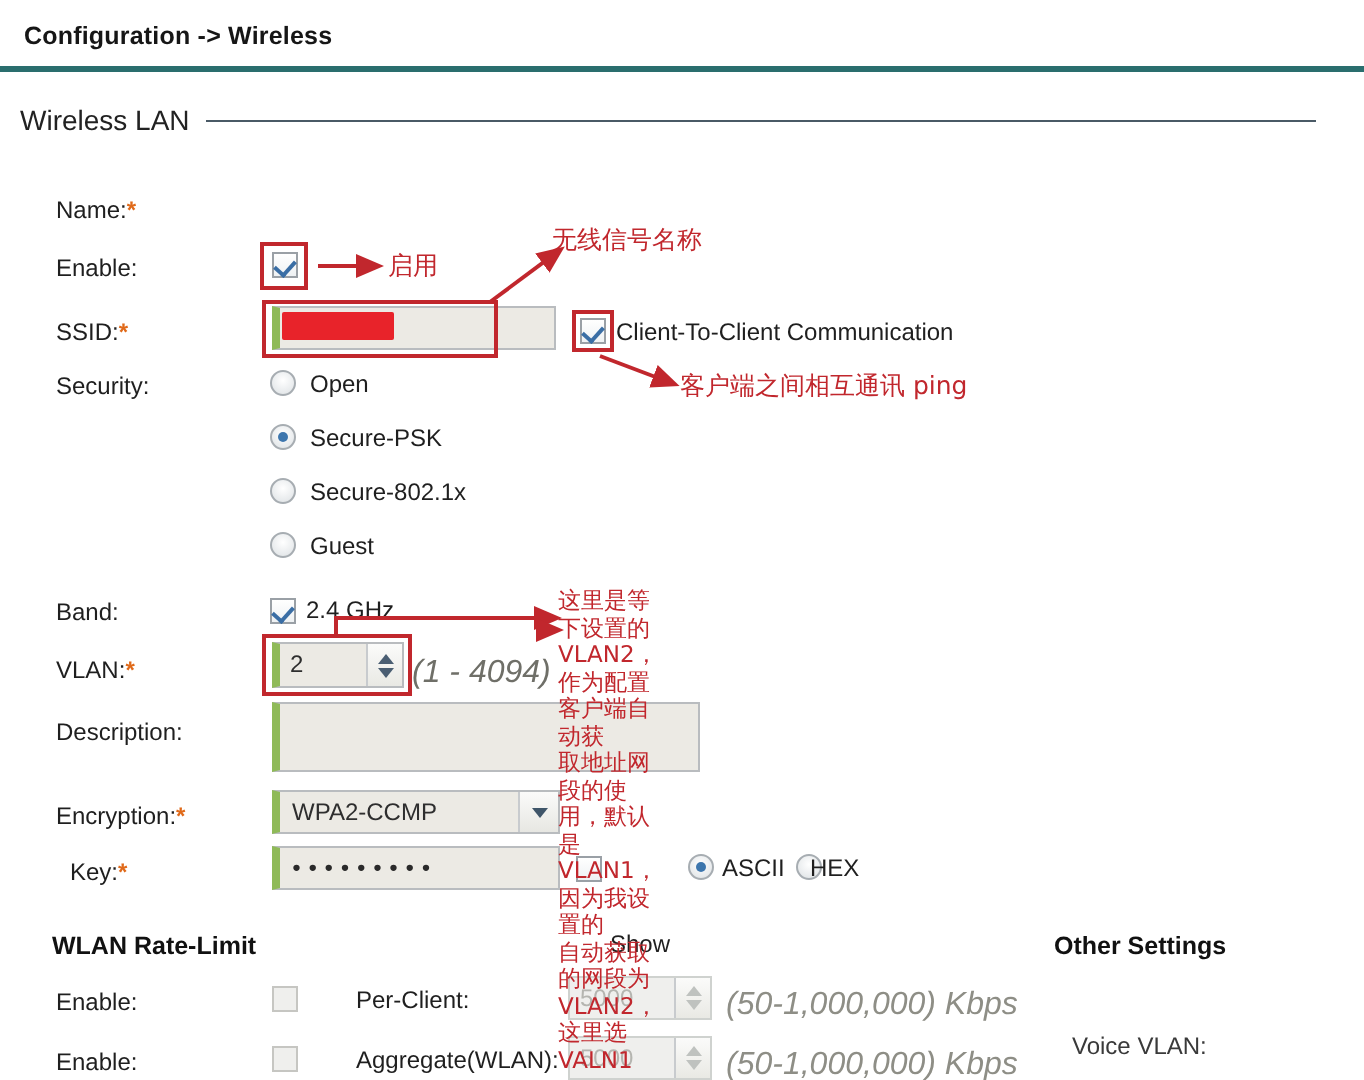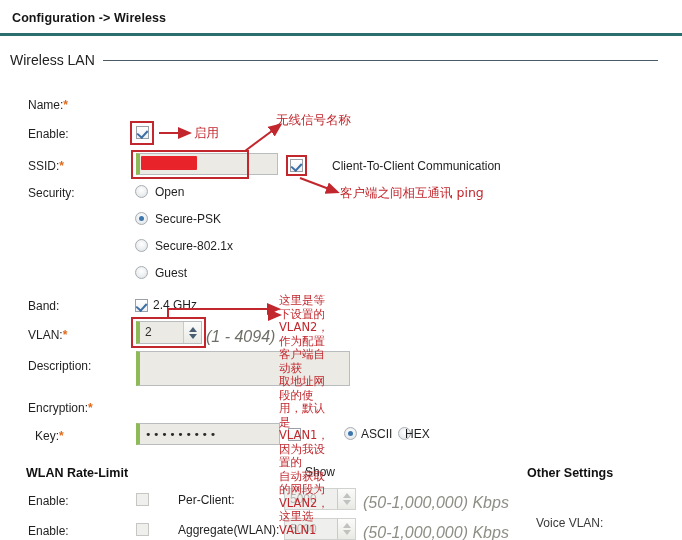--- a/index.html
+++ b/index.html
@@ -209,21 +209,21 @@
   <div class="label" style="left:28px;top:127px;">Enable:</div>
   <div class="cbx checked" style="left:136px;top:126px;"></div>
 
   <div class="label" style="left:28px;top:159px;">
     <span>SSID:</span><span class="req">*</span>
   </div>
   <div class="tbox" style="left:136px;top:153px;width:142px;height:22px;color:#2a2a2a;">-office</div>
   <div class="redact" style="left:141px;top:156px;width:56px;height:14px;"></div>
 
   <div class="cbx checked" style="left:290px;top:159px;"></div>
-  <div class="itext" style="left:308px;top:159px;padding-left:24px;">Client-To-Client Communication</div>
+  <div class="itext" style="left:308px;top:159px;">Client-To-Client Communication</div>
 
   <div class="label" style="left:28px;top:186px;">Security:</div>
 
   <div class="rdo" style="left:135px;top:185px;"></div>
   <div class="itext" style="left:155px;top:185px;">Open</div>
 
   <div class="rdo on" style="left:135px;top:212px;"></div>
   <div class="itext" style="left:155px;top:212px;">Secure-PSK</div>
 
   <div class="rdo" style="left:135px;top:239px;"></div>
@@ -246,20 +246,26 @@
       <i class="ar dn"></i>
     </div>
   </div>
   <div class="hint dark" style="left:206px;top:328px;">(1 - 4094)</div>
 
   <div class="label" style="left:28px;top:359px;">Description:</div>
   <div class="tbox" style="left:136px;top:351px;width:214px;height:35px;"></div>
 
   <div class="label" style="left:28px;top:401px;">
     <span>Encryption:</span><span class="req">*</span>
+  </div>
+  <div class="sel" style="left:136px;top:395px;width:144px;height:22px;">
+    <div class="sel-val">WPA2-CCMP</div>
+    <div class="sel-btn">
+      <i></i>
+    </div>
   </div>
 
   <div class="label" style="left:35px;top:429px;text-align:right;">
     <span>Key:</span><span class="req">*</span>
   </div>
   <div class="tbox" style="left:136px;top:423px;width:144px;height:22px;">
     <span class="dots" style="position:static;">•••••••••</span>
   </div>
   <div class="cbx" style="left:288px;top:428px;"></div>
   <div class="itext" style="left:305px;top:427px;margin-top:38px;">Show</div>

